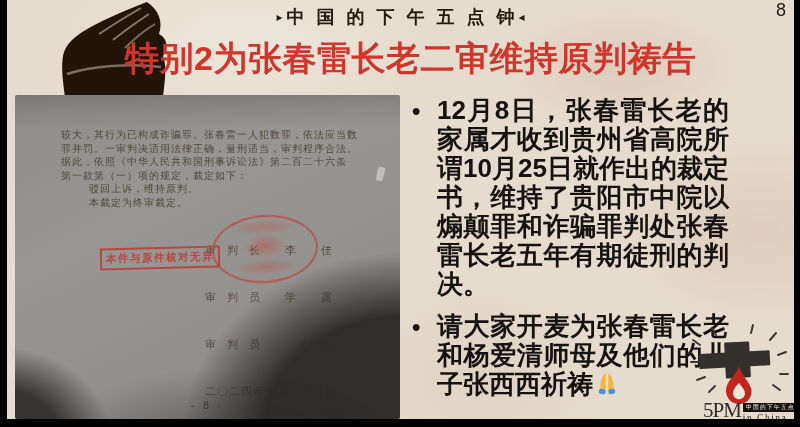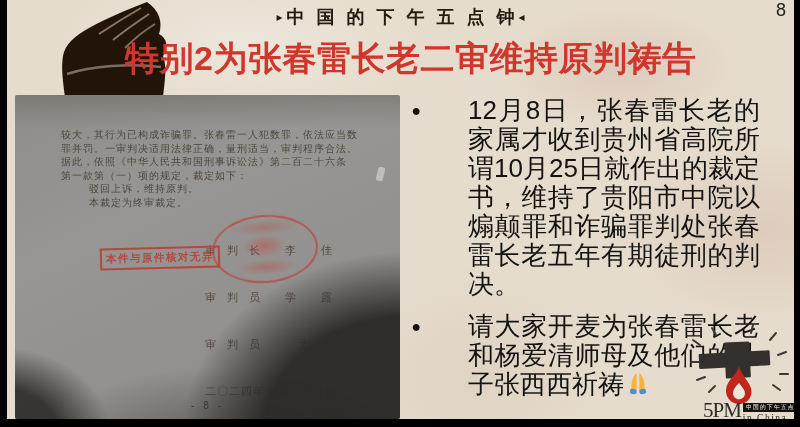--- a/index.html
+++ b/index.html
@@ -61,22 +61,22 @@
          radial-gradient(ellipse 300px 240px at 102% 104%, rgba(43,41,39,.96) 48%, rgba(43,41,39,0) 75%),
          radial-gradient(ellipse 260px 110px at 55% 108%, rgba(58,56,53,.6), rgba(58,56,53,0) 70%),
          radial-gradient(ellipse 160px 130px at -4% 106%, rgba(45,43,41,.9) 38%, rgba(45,43,41,0) 70%),
          linear-gradient(to bottom, rgba(74,72,70,.28), rgba(74,72,70,0) 10%);}
 
   
   .bullets{position:absolute;left:405px;top:96px;margin:0;padding:0;list-style:none;}
   .bullets li{display:flex;margin:0;}
   .bullets li + li{margin-top:13px;}
   .bullet-marker{width:25px;flex:0 0 25px;font-size:24px;line-height:29px;color:#141312;font-weight:bold;}
-  .bullet-text{width:292px;font-size:26px;line-height:29px;font-weight:normal;color:#141312;
-               text-align:justify;margin-left:31px;}
+  .bullet-text{width:292px;font-size:26px;line-height:29px;font-weight:bold;color:#141312;
+               text-align:justify;}
   .emoji{display:inline-block;width:26px;height:26px;vertical-align:-4px;margin-left:1px;}
 
   
   .logo{position:absolute;left:678px;top:322px;width:116px;height:100px;}
   .logo-emblem{position:absolute;left:0;top:0;width:116px;height:82px;}
   .logo-text-row{position:absolute;left:18px;top:78px;display:flex;align-items:flex-start;}
   .logo-acronym{font-family:Liberation Serif, serif;font-size:21px;line-height:1;
                 color:#2e2a26;letter-spacing:-1px;}
   .logo-tag-col{margin-left:2px;margin-top:3px;display:flex;flex-direction:column;}
   .logo-tag-cn{background:#17130f;color:#f3efe6;font-size:6px;letter-spacing:1px;

